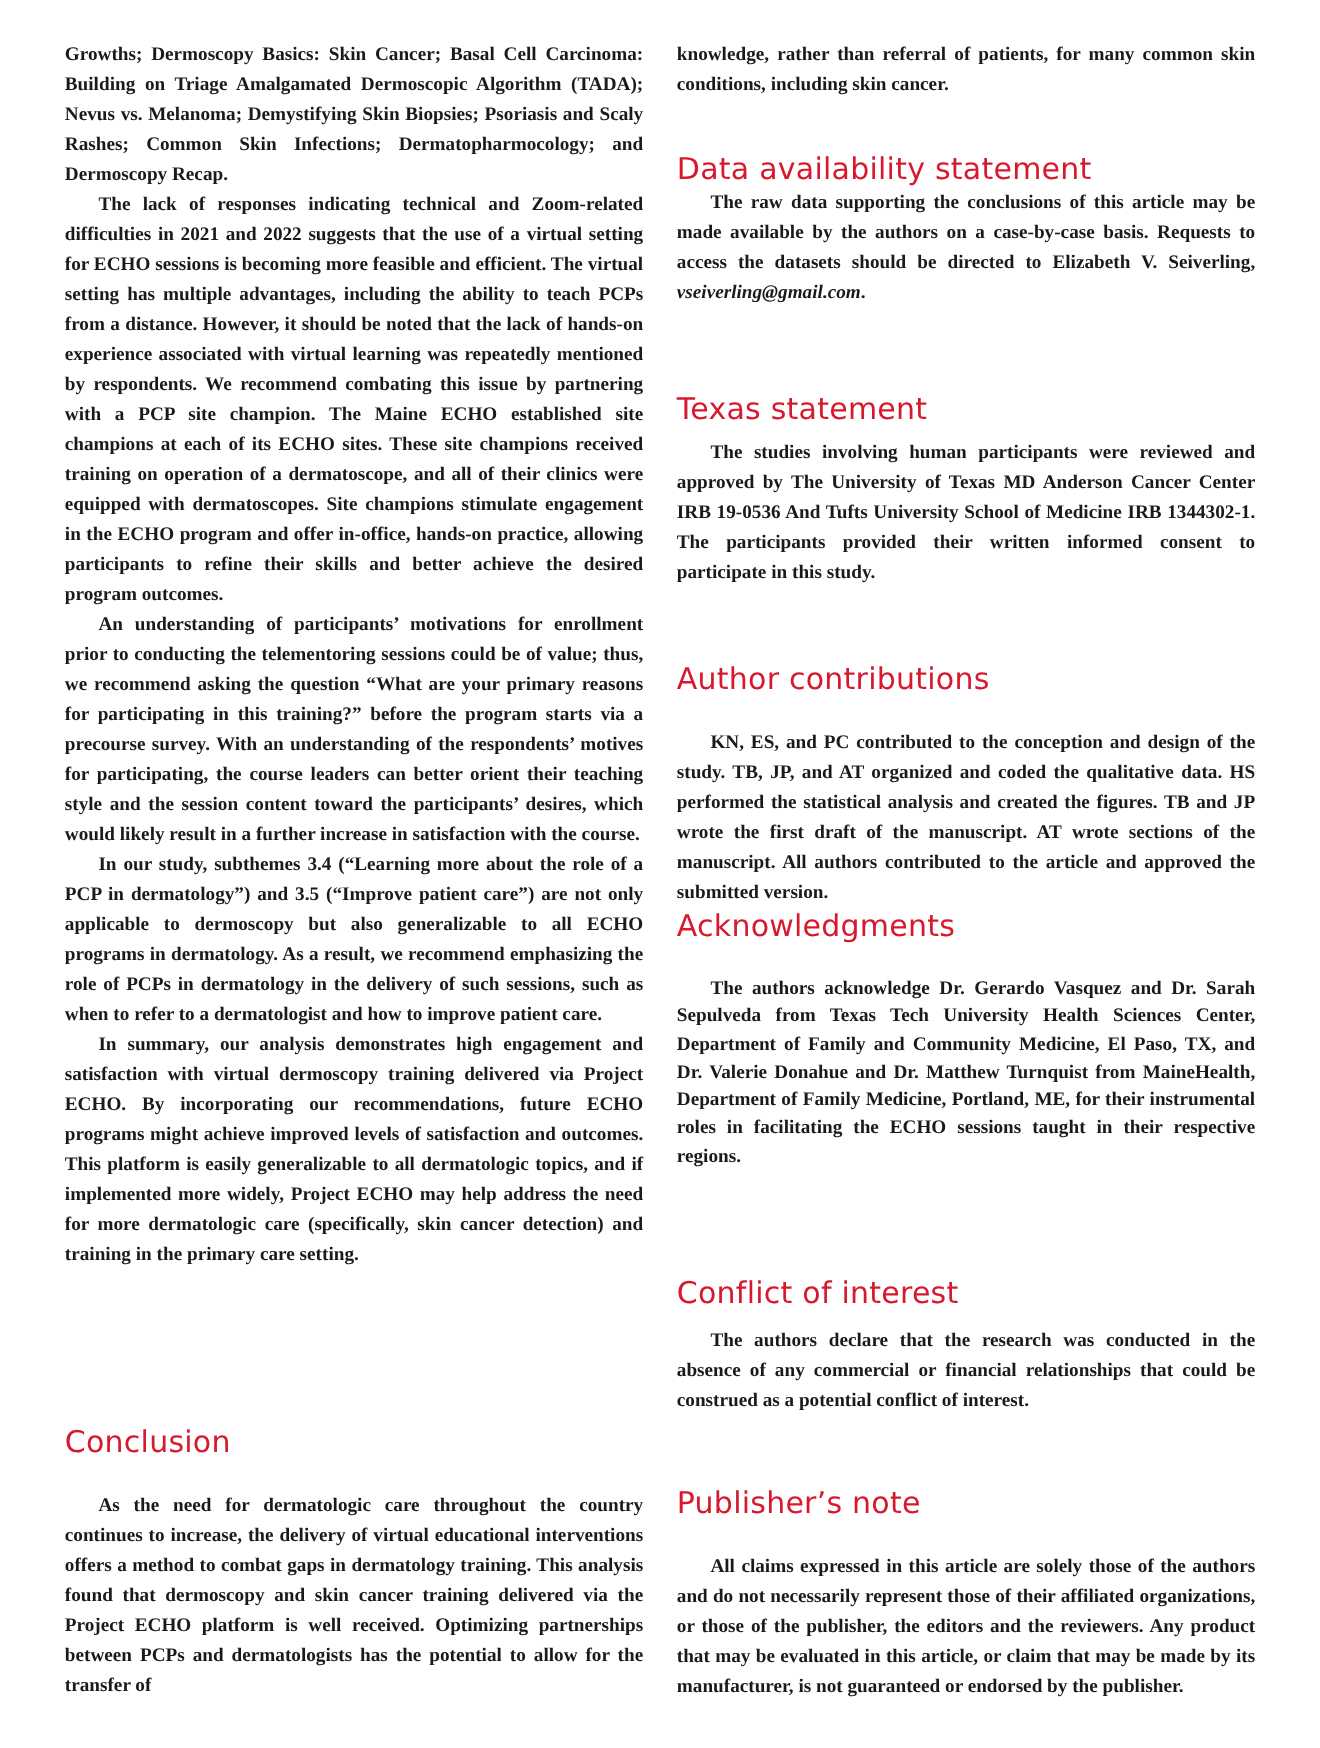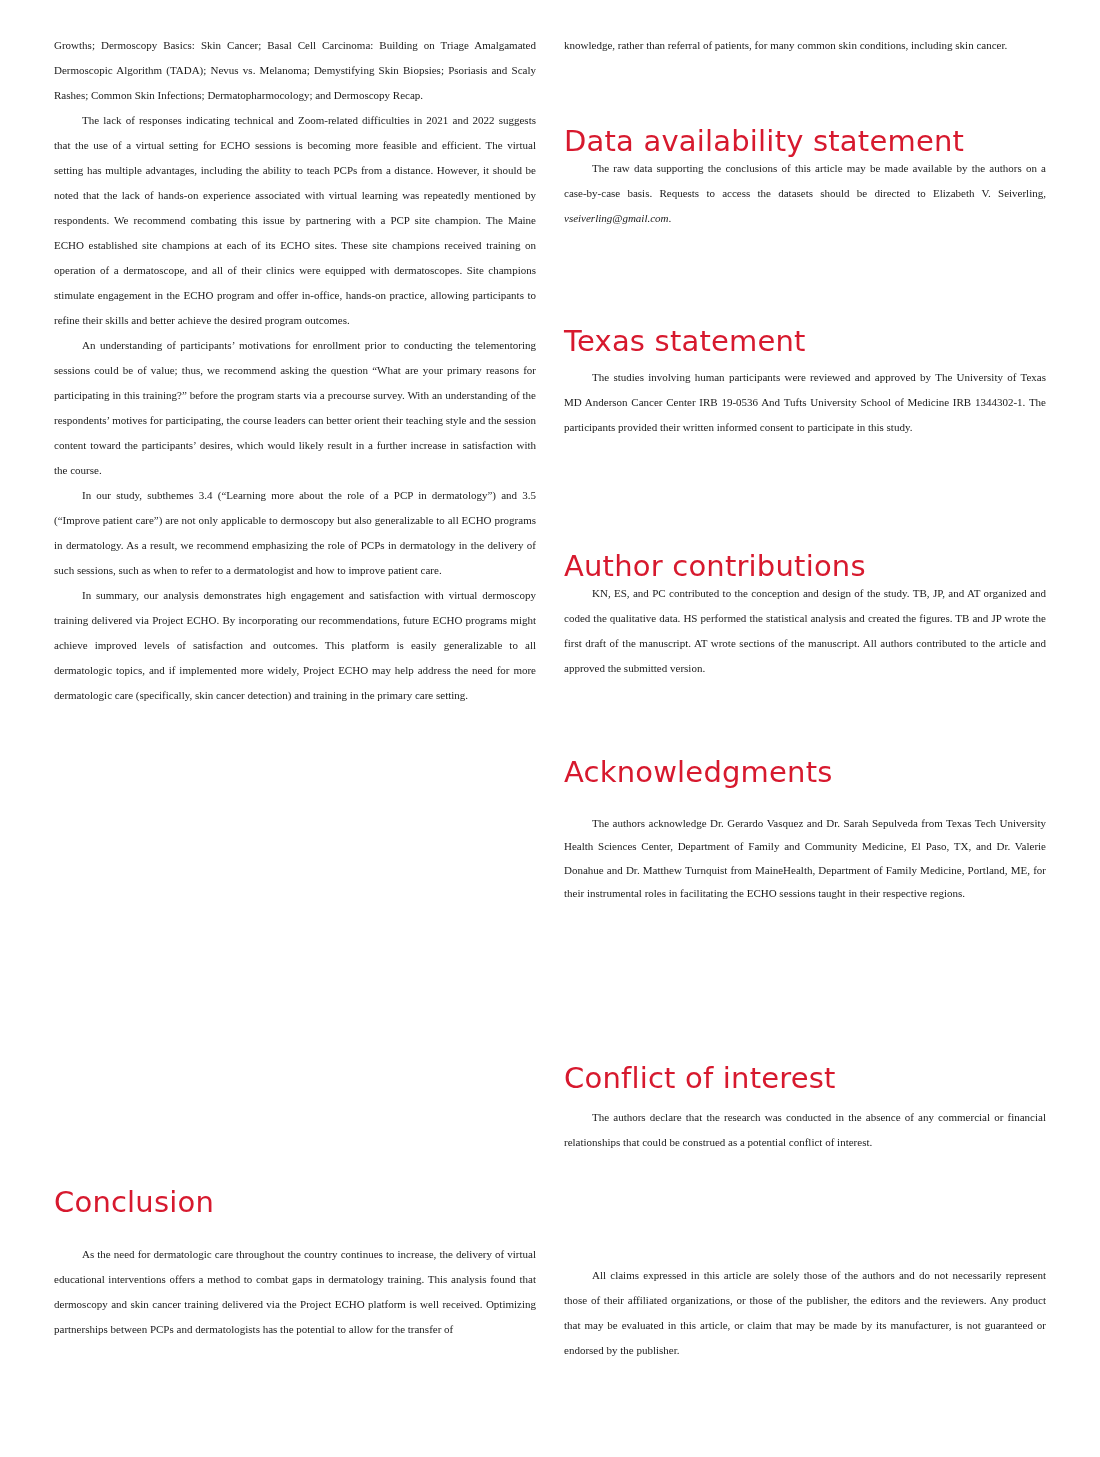--- a/index.html
+++ b/index.html
@@ -1,24 +1,24 @@
 <!DOCTYPE html>
 <html><head>
 <meta charset="utf-8">
 <style>
   html,body{margin:0;padding:0;background:#fff;}
   body{width:1100px;height:1457px;position:relative;overflow:hidden;
        font-family:"Liberation Serif","DejaVu Serif",serif;color:#1a1a1a;}
   .col{position:absolute;top:33px;width:482px;}
   .col.left{left:54px;}
   .col.right{left:564px;}
-  p{margin:0;font-size:11px;line-height:25px;text-align:justify;text-indent:28px;}
+  p{margin:0;font-size:16px;line-height:25px;text-align:justify;text-indent:28px;font-weight:bold;}
   p.noindent{text-indent:0;}
   h2{margin:0;font-family:"DejaVu Sans","Liberation Sans",sans-serif;font-weight:normal;
-     color:#d7192e;font-size:29px;line-height:30px;letter-spacing:0.2px;}
+     color:#d7192e;font-size:25px;line-height:30px;letter-spacing:0.2px;}
   em{font-style:italic;}
   .sec{position:absolute;left:0;width:482px;}
 </style>
 </head>
 <body>
 
 <div class="col left">
   <p class="noindent">Growths; Dermoscopy Basics: Skin Cancer; Basal Cell Carcinoma: Building on Triage Amalgamated Dermoscopic Algorithm (TADA); Nevus vs. Melanoma; Demystifying Skin Biopsies; Psoriasis and Scaly Rashes; Common Skin Infections; Dermatopharmocology; and Dermoscopy Recap.</p>
   <p>The lack of responses indicating technical and Zoom-related difficulties in 2021 and 2022 suggests that the use of a virtual setting for ECHO sessions is becoming more feasible and efficient. The virtual setting has multiple advantages, including the ability to teach PCPs from a distance. However, it should be noted that the lack of hands-on experience associated with virtual learning was repeatedly mentioned by respondents. We recommend combating this issue by partnering with a PCP site champion. The Maine ECHO established site champions at each of its ECHO sites. These site champions received training on operation of a dermatoscope, and all of their clinics were equipped with dermatoscopes. Site champions stimulate engagement in the ECHO program and offer in-office, hands-on practice, allowing participants to refine their skills and better achieve the desired program outcomes.</p>
   <p>An understanding of participants’ motivations for enrollment prior to conducting the telementoring sessions could be of value; thus, we recommend asking the question “What are your primary reasons for participating in this training?” before the program starts via a precourse survey. With an understanding of the respondents’ motives for participating, the course leaders can better orient their teaching style and the session content toward the participants’ desires, which would likely result in a further increase in satisfaction with the course.</p>
@@ -39,29 +39,30 @@
     <p style=""><span>The raw data supporting the conclusions of this article may be made available by the authors on a case-by-case basis. Requests to access the datasets should be directed to Elizabeth V. Seiverling,</span> <em>vseiverling@gmail.com</em><span>.</span></p>
   </div>
 
   <div class="sec" style="top:293px;">
     <h2>Texas statement</h2>
     <p style="margin-top:9px;">The studies involving human participants were reviewed and approved by The University of Texas MD Anderson Cancer Center IRB 19-0536 And Tufts University School of Medicine IRB 1344302-1. The participants provided their written informed consent to participate in this study.</p>
   </div>
 
   <div class="sec" style="top:518px;">
     <h2>Author contributions</h2>
-    <p style="">KN, ES, and PC contributed to the conception and design of the study. TB, JP, and AT organized and coded the qualitative data. HS performed the statistical analysis and created the figures. TB and JP wrote the first draft of the manuscript. AT wrote sections of the manuscript. All authors contributed to the article and approved the submitted version.</p>
+    <p style="margin-top:25px;">KN, ES, and PC contributed to the conception and design of the study. TB, JP, and AT organized and coded the qualitative data. HS performed the statistical analysis and created the figures. TB and JP wrote the first draft of the manuscript. AT wrote sections of the manuscript. All authors contributed to the article and approved the submitted version.</p>
   </div>
 
   <div class="sec" style="top:724px;">
     <h2>Acknowledgments</h2>
     <p style="margin-top:25px;line-height:23.3px;">The authors acknowledge Dr. Gerardo Vasquez and Dr. Sarah Sepulveda from Texas Tech University Health Sciences Center, Department of Family and Community Medicine, El Paso, TX, and Dr. Valerie Donahue and Dr. Matthew Turnquist from MaineHealth, Department of Family Medicine, Portland, ME, for their instrumental roles in facilitating the ECHO sessions taught in their respective regions.</p>
   </div>
 
   <div class="sec" style="top:1030px;">
     <h2>Conflict of interest</h2>
     <p style="margin-top:12px;">The authors declare that the research was conducted in the absence of any commercial or financial relationships that could be construed as a potential conflict of interest.</p>
   </div>
 
   <div class="sec" style="top:1205px;">
+    <h2>Publisher’s note</h2>
     <p style="margin-top:25px;">All claims expressed in this article are solely those of the authors and do not necessarily represent those of their affiliated organizations, or those of the publisher, the editors and the reviewers. Any product that may be evaluated in this article, or claim that may be made by its manufacturer, is not guaranteed or endorsed by the publisher.</p>
   </div>
 </div>
 
 </body></html>

